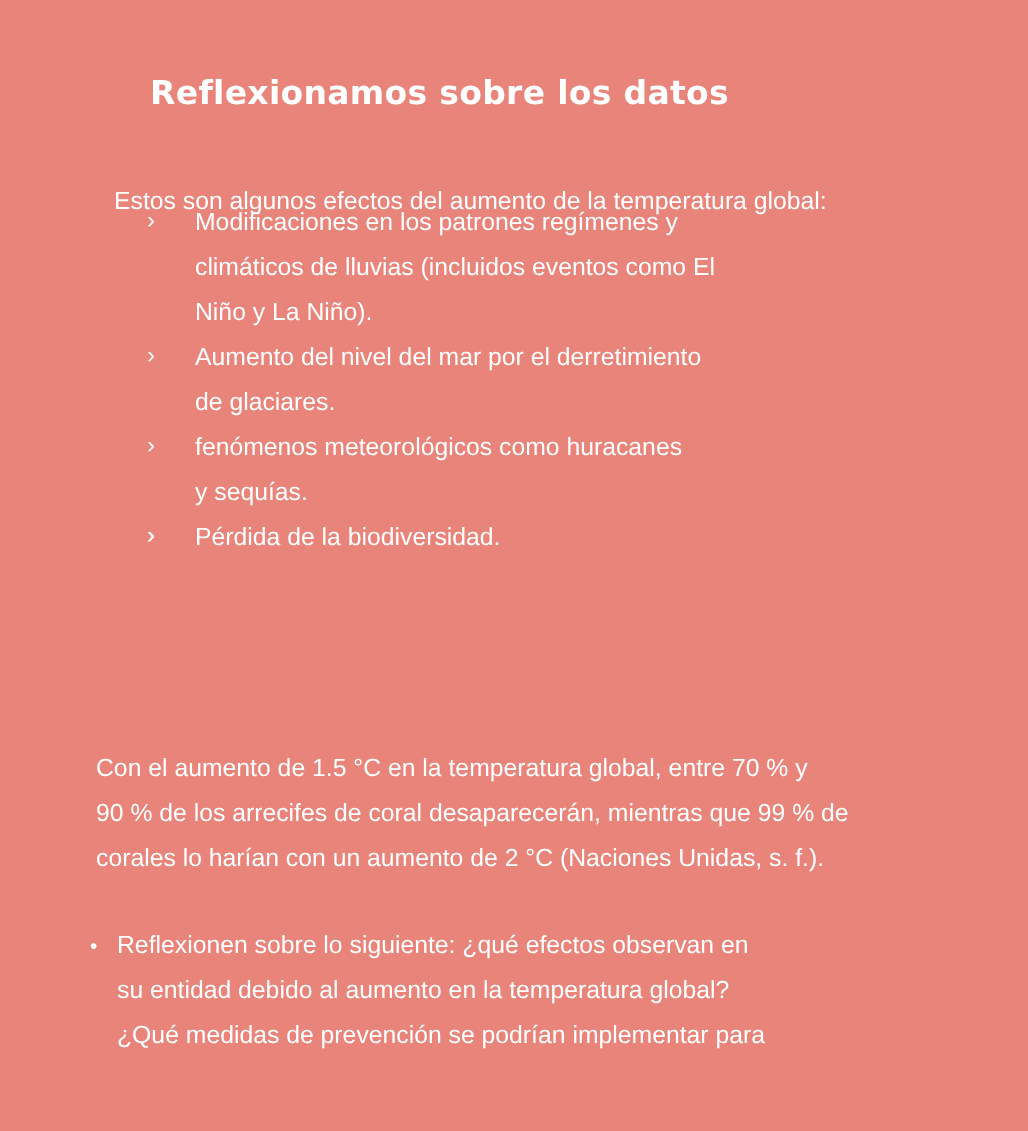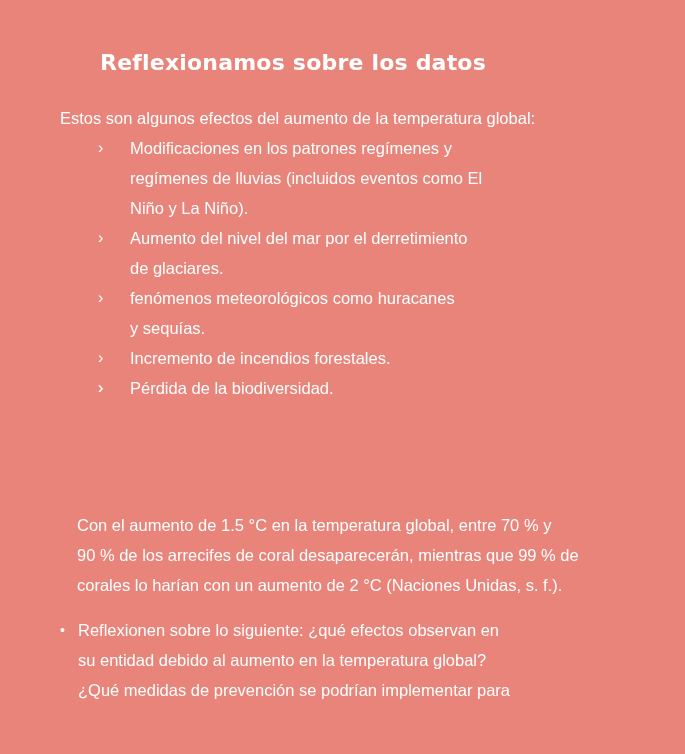--- a/index.html
+++ b/index.html
@@ -12,37 +12,37 @@
       position: relative;
     }
     .title {
       position: absolute; left: 88px; top: 38px;
       font-family: "DejaVu Sans", sans-serif;
       font-weight: bold; font-size: 22px; letter-spacing: 0.2px;
       margin: 12px;
     }
     .intro {
       position: absolute; left: 60px; top: 103px;
-      font-size: 16.5px; line-height: 30px; margin: 0;
+      font-size: 16.5px; line-height: 30px; margin: 16px;
     }
     .effects {
       position: absolute; left: 0; top: 133px;
       list-style: none; margin: 0; padding: 0;
       font-size: 16.5px; line-height: 30px;
     }
     .effects li {
       position: relative; padding-left: 130px; width: 420px;
     }
     .effects li .chev {
       position: absolute; left: 98px; top: 0;
       font-size: 16px;
     }
     .para {
       position: absolute; left: 60px; top: 493px; width: 600px;
-      font-size: 16.5px; line-height: 30px; margin: 17px;
+      font-size: 16.5px; line-height: 30px; margin: 4px;
     }
     .para .line { display: block; white-space: nowrap; }
     .reflect {
       position: absolute; left: 0; top: 615px;
       list-style: none; margin: 0; padding: 0;
       font-size: 16.5px; line-height: 30px;
     }
     .reflect li { position: relative; padding-left: 78px; }
     .reflect li .dot { position: absolute; left: 60px; top: 0; font-size: 14px; }
     .reflect .line { display: block; white-space: nowrap; }
@@ -52,36 +52,35 @@
 <body>
 
 <h1 class="title">Reflexionamos sobre los datos</h1>
 
 <p class="intro">Estos son algunos efectos del aumento de la temperatura global:</p>
 
 <ul class="effects">
   <li>
     <span class="chev">›</span>
     <span class="line">Modificaciones en los patrones regímenes y</span>
-    <span class="line">regímenes de lluvias (incluidos eventos como El</span>
+    <span class="line">climáticos de lluvias (incluidos eventos como El</span>
     <span class="line">Niño y La Niño).</span>
   </li>
   <li>
     <span class="chev">›</span>
     <span class="line">Aumento del nivel del mar por el derretimiento</span>
     <span class="line">de glaciares.</span>
   </li>
   <li>
     <span class="chev">›</span>
     <span class="line">fenómenos meteorológicos como huracanes</span>
     <span class="line">y sequías.</span>
   </li>
   <li>
     <span class="chev">›</span>
-    <span class="line">Incremento de incendios forestales.</span>
   </li>
   <li>
     <span class="chev">›</span>
   </li>
   <li>
     <span class="chev">›</span>
     <span class="line">Pérdida de la biodiversidad.</span>
   </li>
 </ul>
 

